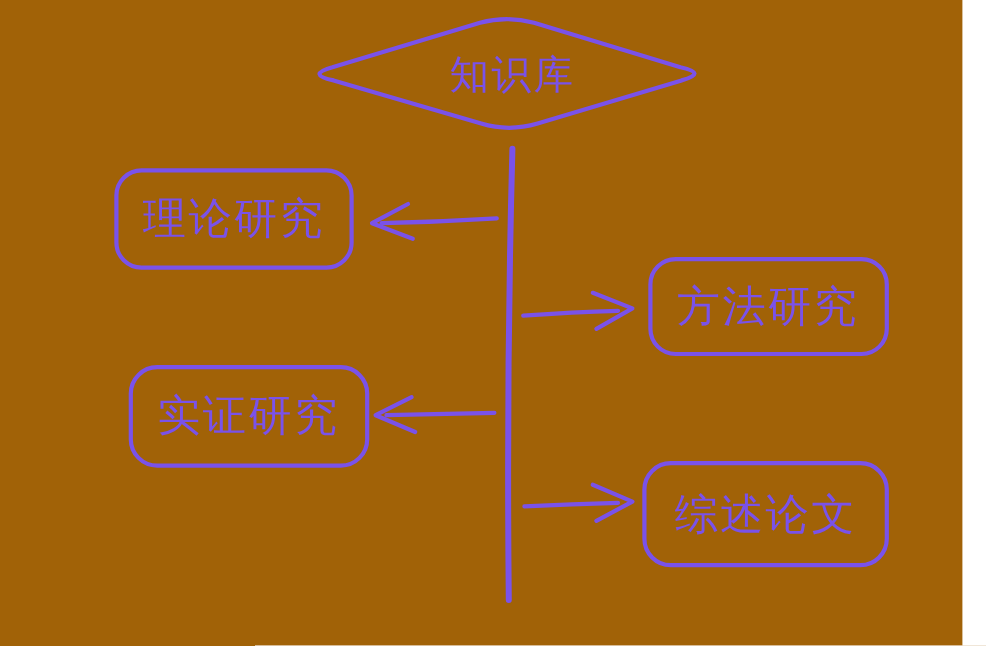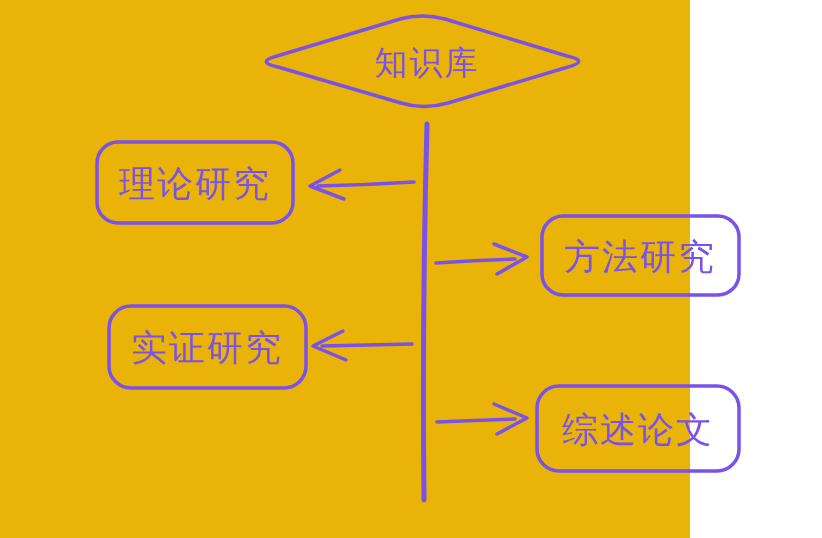--- a/index.html
+++ b/index.html
@@ -6,23 +6,23 @@
     margin: 0;
     padding: 0;
     width: 822px;
     height: 538px;
     background: #ffffff;
     overflow: hidden;
     font-family: "DejaVu Sans", "Liberation Sans", sans-serif;
   }
   .canvas-wrap {
     position: relative;
-    width: 690px;
+    width: 802px;
     height: 538px;
-    background: #eab308;
+    background: #a16207;
   }
   svg { display: block; }
   .stroke {
     fill: none;
     stroke: #7a52e9;
     stroke-linecap: round;
     stroke-linejoin: round;
   }
   .node-rect { stroke-width: 3.5; }
   .diamond-path { stroke-width: 3.5; }

